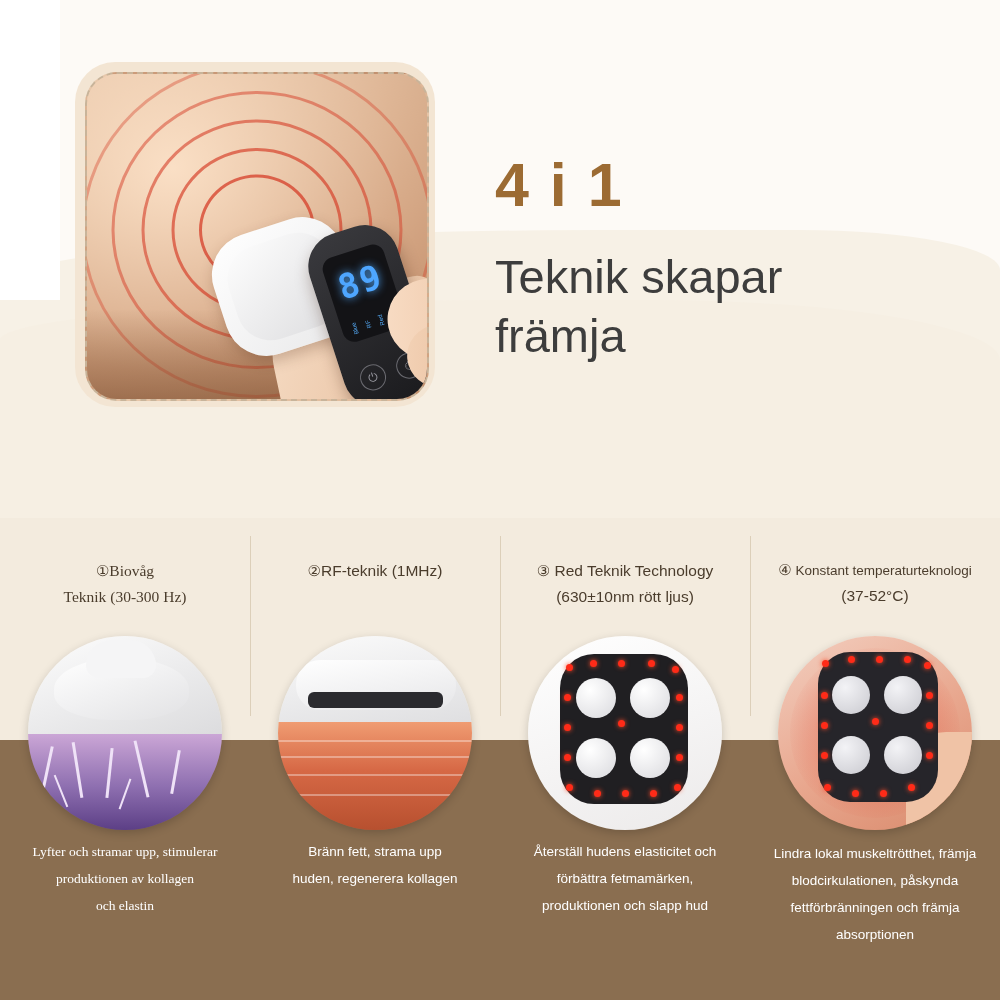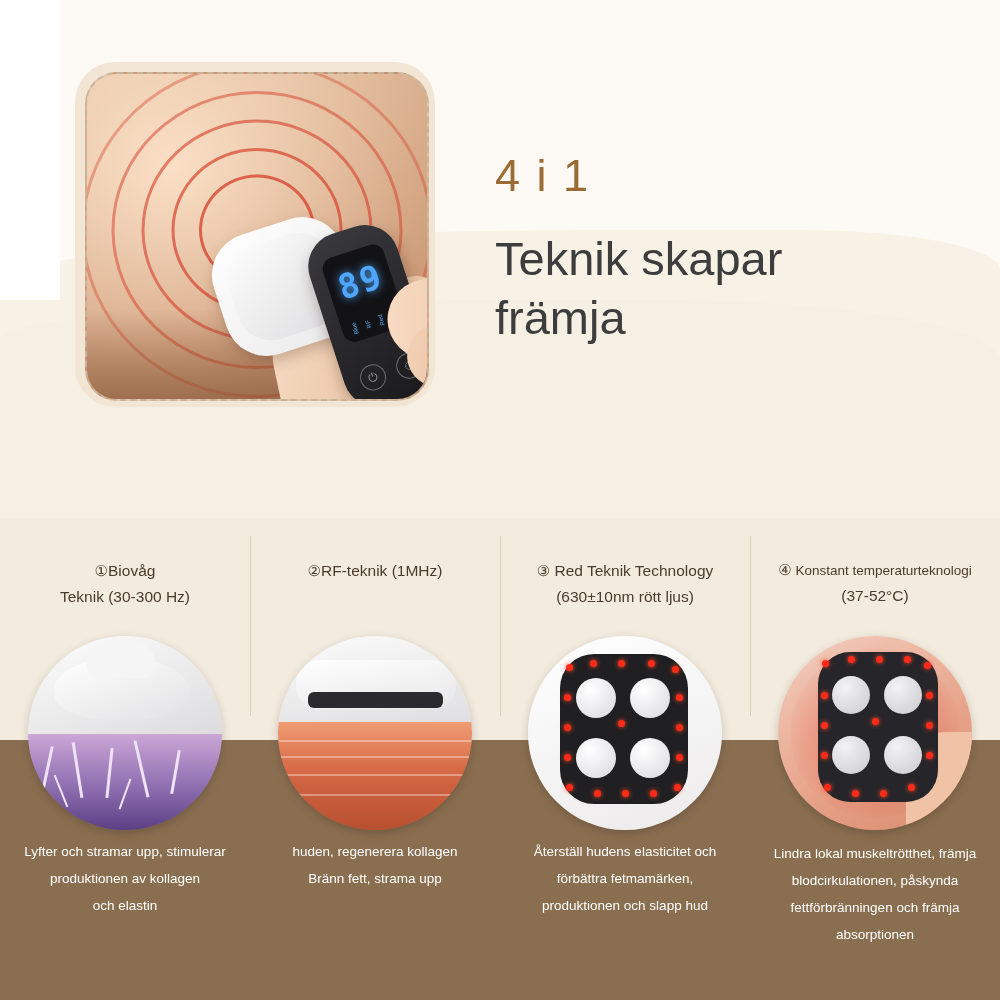--- a/index.html
+++ b/index.html
@@ -115,42 +115,42 @@
     border-radius:44px 14px 14px 44px;transform:rotate(-12deg);
   }
   .finger2{
     position:absolute;left:320px;top:248px;width:120px;height:62px;
     background:linear-gradient(100deg,#f3d2b6,#e0b08c);
     border-radius:40px 10px 10px 40px;transform:rotate(-6deg);
   }
   
   .headline-wrap{position:absolute;left:495px;top:150px;width:470px;}
   .h-41{
-    font-size:45px;font-weight:normal;color:#9c6b33;letter-spacing:2px;margin:0 0 28px 0;
+    font-size:61px;font-weight:bold;color:#9c6b33;letter-spacing:2px;margin:0 0 28px 0;
   }
   .h-main{
     font-size:47px;color:#3d3d3d;line-height:1.25;margin:0;font-weight:400;
   }
   
   .features{
     position:absolute;left:0;top:518px;width:1000px;height:482px;
     background:linear-gradient(to bottom,#f4ecdf 0%,#f1e7d7 32%,#f1e7d7 33%,#8a6d4f 34%,#8a6d4f 100%);
   }
   .feat-upper{
     position:absolute;left:0;top:0;width:1000px;height:222px;
     background:#f3ebde;
   }
   .feat-lower{
     position:absolute;left:0;top:222px;width:1000px;height:260px;
     background:#8a6e50;
   }
   .col{
     position:absolute;top:0;width:250px;height:482px;box-sizing:border-box;
   }
-  .col1{left:0;}
+  .col1{left:0;font-family:Liberation Serif, serif;}
   .col2{left:250px;}
   .col3{left:500px;}
   .col4{left:750px;}
   .divider{
     position:absolute;top:18px;width:1px;height:180px;background:#dccfb9;
   }
   .d1{left:250px;} .d2{left:500px;} .d3{left:750px;}
   .feat-title{
     position:absolute;top:40px;left:6px;width:238px;
     text-align:center;color:#4a3c2c;font-size:15.5px;line-height:1.65;
@@ -279,22 +279,22 @@
       <div class="c2-dev"></div>
       <div class="c2-dark"></div>
       <div class="c2-bot">
         <div class="c2-line" style="top:18px;"></div>
         <div class="c2-line" style="top:34px;"></div>
         <div class="c2-line" style="top:52px;"></div>
         <div class="c2-line" style="top:72px;"></div>
       </div>
     </div>
     <div class="feat-desc">
+      <div>Bränn fett, strama upp</div>
       <div>huden, regenerera kollagen</div>
-      <div>Bränn fett, strama upp</div>
     </div>
   </div>
 
   <div class="col col3">
     <div class="feat-title">
       <span class="num">③</span>&nbsp;<span>Red Teknik Technology</span><br>
       <span>(630±10nm rött ljus)</span>
     </div>
     <div class="circle">
       <div class="c3-bg"></div>

